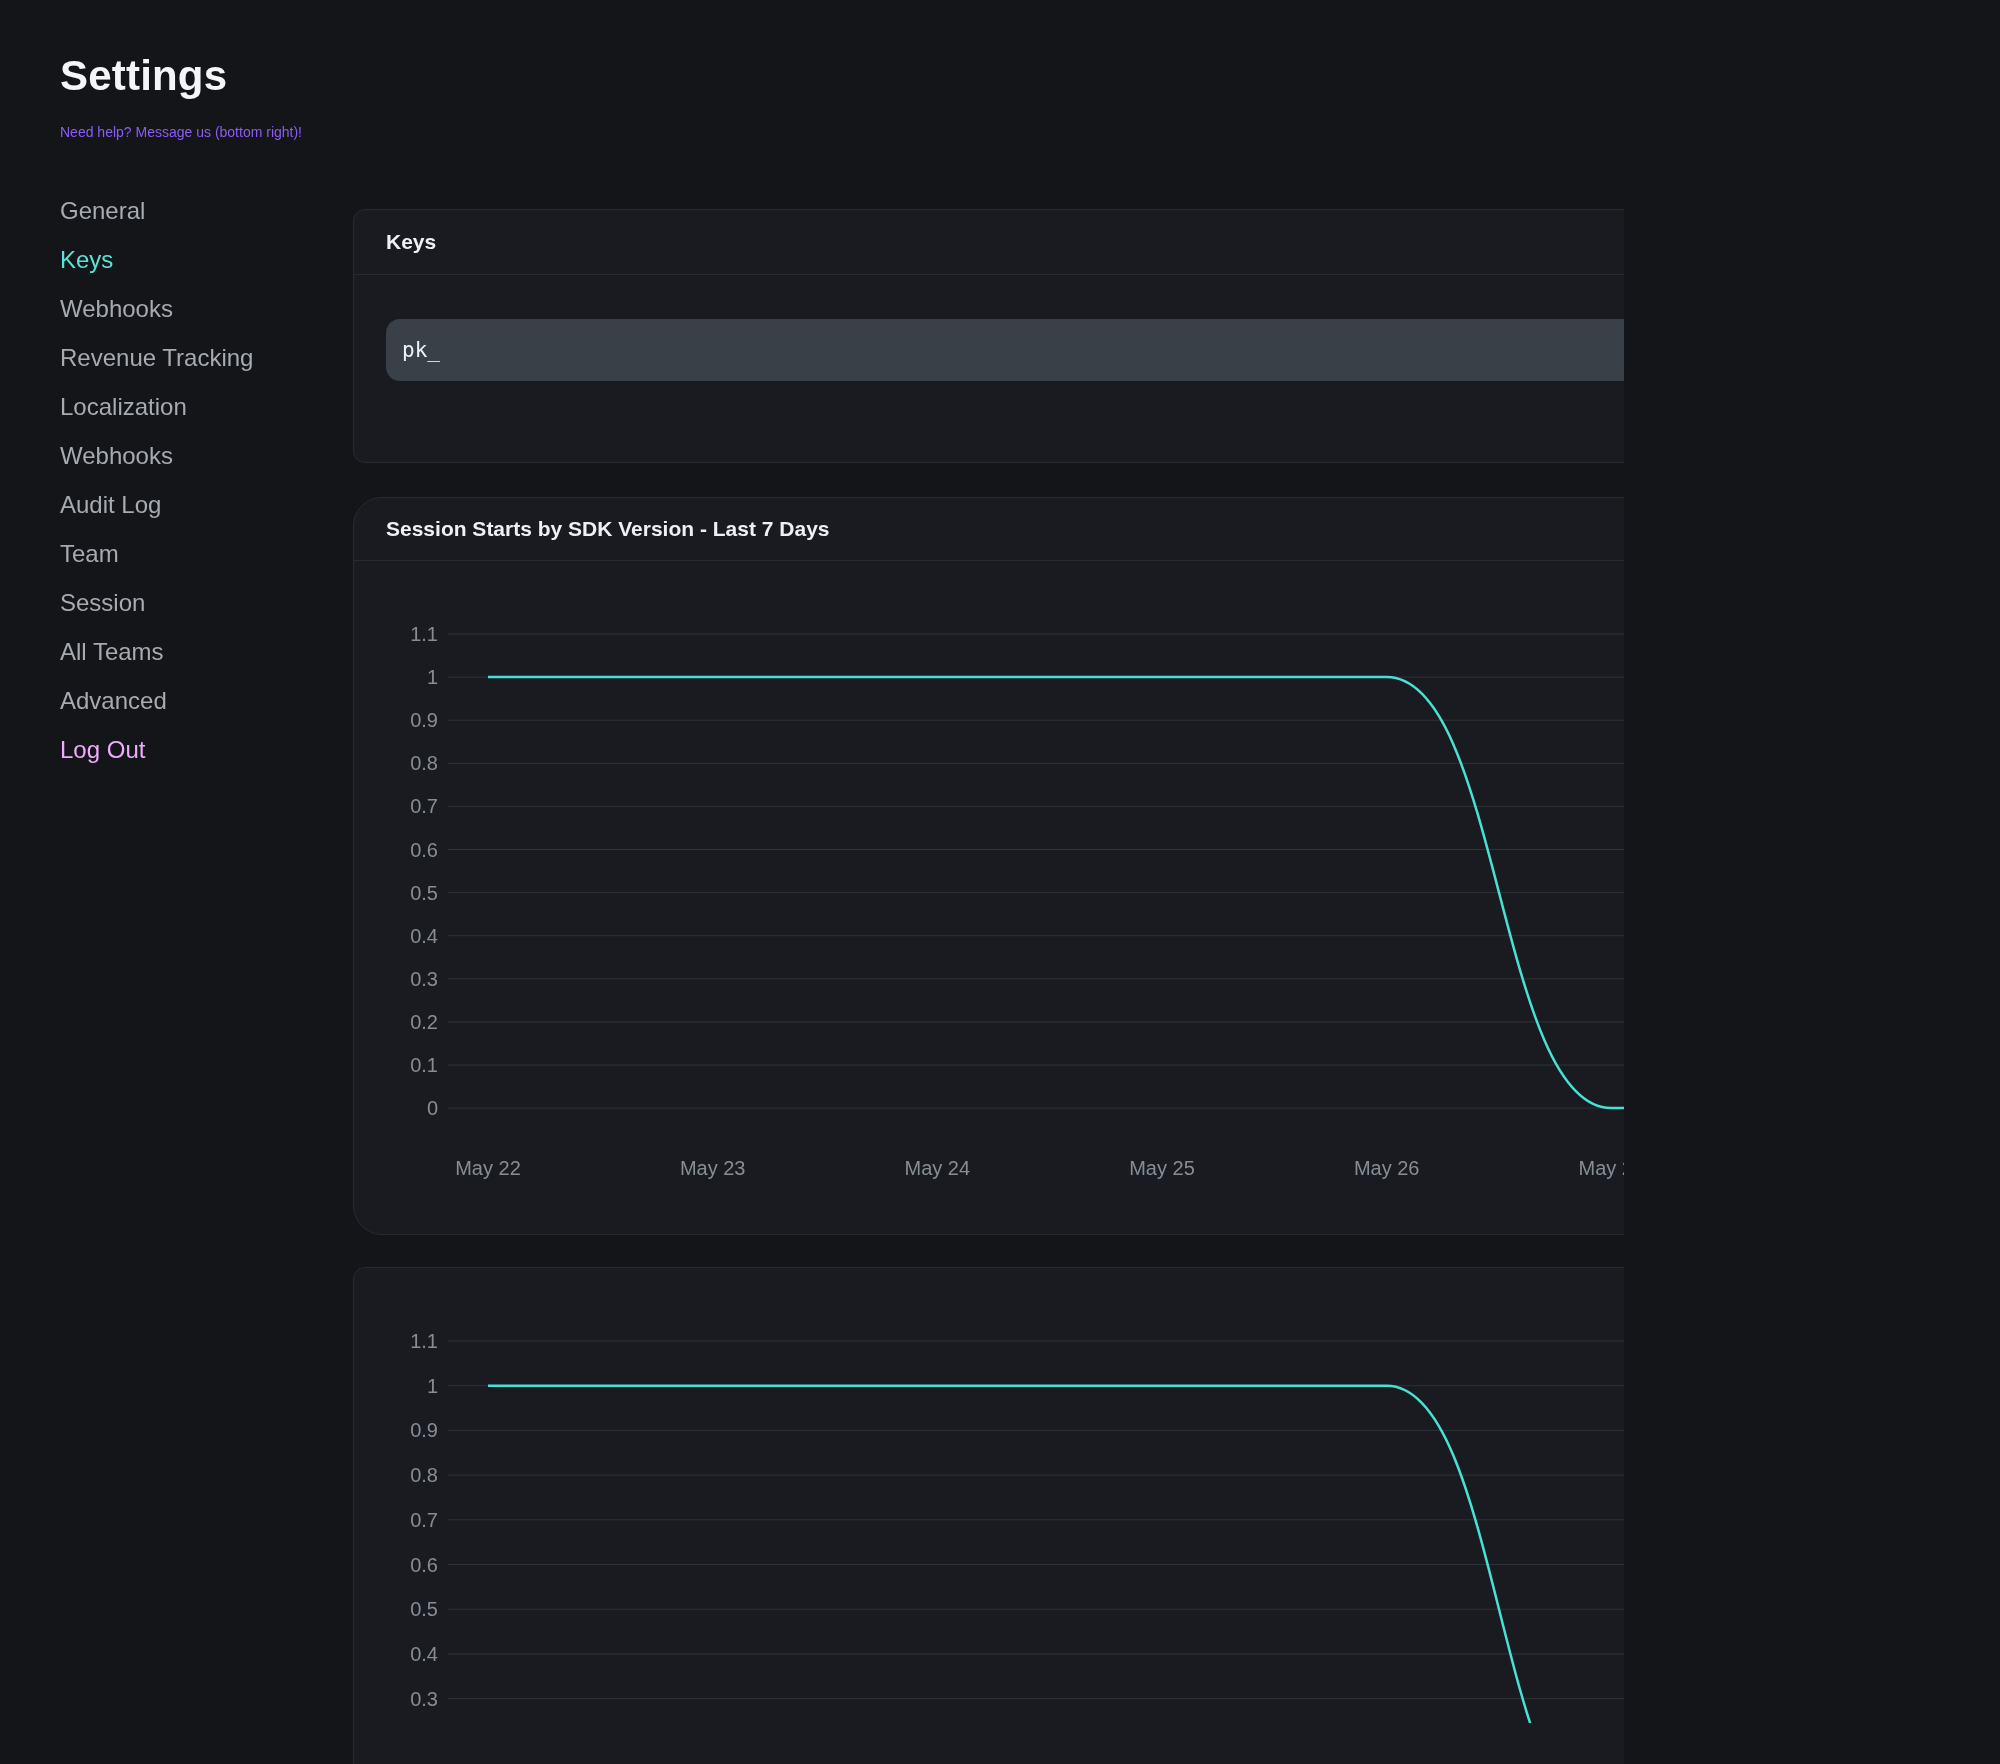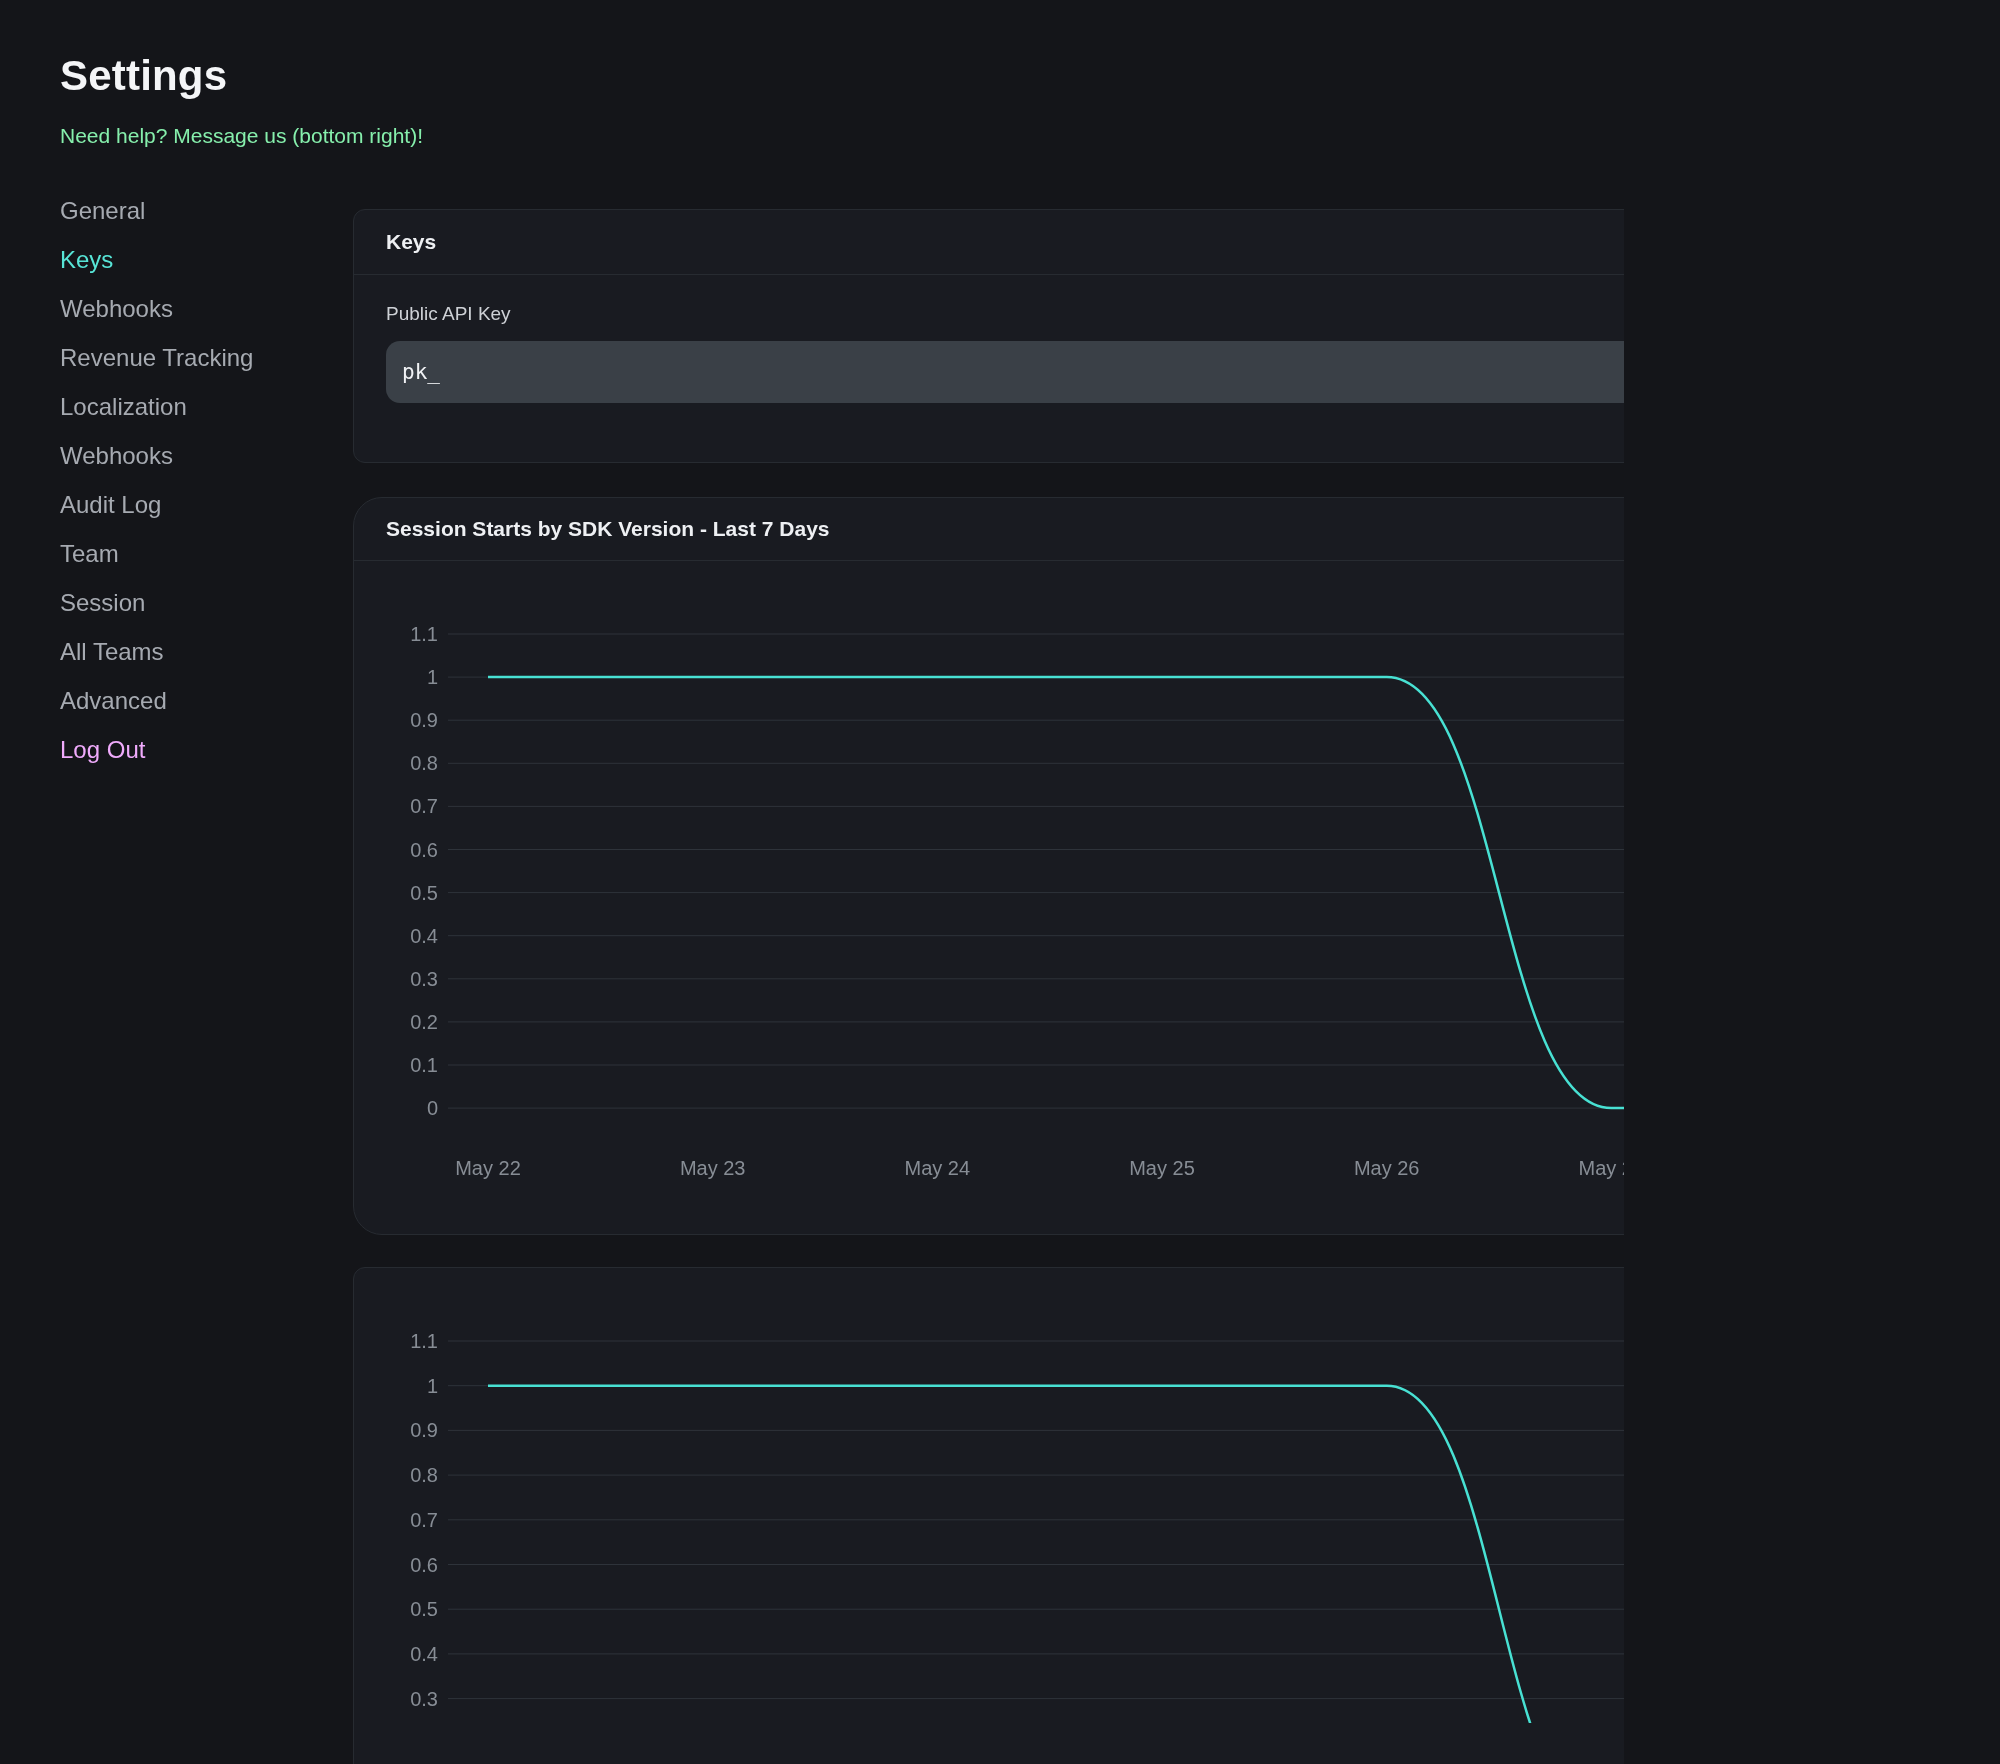--- a/index.html
+++ b/index.html
@@ -9,21 +9,21 @@
     position: relative; width: 1624px; height: 1764px;
     background: #141519; overflow: hidden; color: #e8eaee;
   }
   
   .page-title {
     position: absolute; left: 60px; top: 52px;
     font-size: 42px; font-weight: 700; color: #f4f5f7; letter-spacing: .2px;
   }
   .page-subtitle {
     position: absolute; left: 60px; top: 124px;
-    font-size: 21px; color: #86efac;
+    font-size: 14px; color: #8b5cf6;
   }
   
   .sidebar { position: absolute; left: 60px; top: 186px; width: 270px; }
   .side-item {
     height: 49px; display: flex; align-items: center;
     font-size: 24px; color: #a6aab1; cursor: pointer; white-space: nowrap;
   }
   .side-item.active { color: #57e4d6; }
   .side-item.danger { color: #f0abfc; text-align: right; }
   
@@ -78,21 +78,20 @@
     <div class="side-item">Team</div>
     <div class="side-item">Session</div>
     <div class="side-item">All Teams</div>
     <div class="side-item">Advanced</div>
     <div class="side-item danger">Log Out</div>
   </nav>
 
   <section class="card card-keys">
     <div class="card-header">Keys</div>
     <div class="card-body-keys">
-      <div class="field-label">Public API Key</div>
       <div class="api-field">
         <input class="api-input" type="text" value="pk_" style="">
         <button class="copy-btn">
           <span style="display:flex">
             <svg width="22" height="22" viewBox="0 0 24 24" fill="none" stroke="currentColor" stroke-width="2" stroke-linecap="round" stroke-linejoin="round">
               <rect width="14" height="14" x="8" y="8" rx="2.5" ry="2.5"></rect>
               <path d="M4 16c-1.1 0-2-.9-2-2V4c0-1.1.9-2 2-2h10c1.1 0 2 .9 2 2"></path>
             </svg>
           </span>
         </button>

